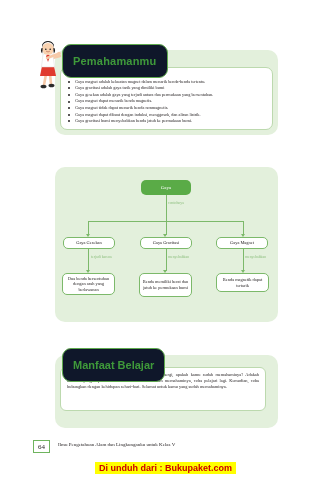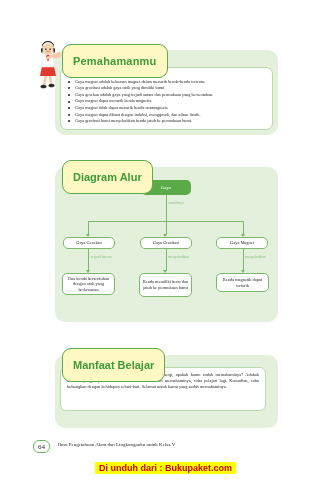--- a/index.html
+++ b/index.html
@@ -8,21 +8,21 @@
     background:#ffffff;
     font-family:"Liberation Serif", serif;
     position:relative;
     overflow:hidden;
   }
   .page{position:absolute;inset:0;background:#fff;}
 
   
   .tab-head{
     position:absolute;
-    background:#fef9c3;
+    background:#0f172a;
     border:1.6px solid #5faa4e;
     border-radius:9px;
     color:#3f9a3a;
     font-family:"Liberation Sans", sans-serif;
     font-weight:bold;
     display:flex;align-items:center;
     padding:16px 10px;
     box-sizing:border-box;
     z-index:6;
     white-space:nowrap;
@@ -113,21 +113,21 @@
   #head-manfaat{left:62px;top:348px;height:27px;font-size:11px;}
   .para{
     font-size:4.4px;line-height:6.2px;color:#231f20;
     text-align:justify;text-indent:9px;margin:0;
   }
 
   
   #footer{position:absolute;left:33px;top:440px;width:280px;height:13px;}
   #page-num{
     position:absolute;left:0;top:0;width:17px;height:13px;
-    border:1px solid #6fb45e;border-radius:6px;
+    border:1px solid #6fb45e;border-radius:0;
     display:flex;align-items:center;justify-content:center;
     font-size:7px;color:#231f20;box-sizing:border-box;
   }
   #footer-text{
     position:absolute;left:25px;top:2px;
     font-size:5px;color:#231f20;white-space:nowrap;
   }
   #banner{
     position:absolute;left:95px;top:462px;
     background:#ffff00;color:#cc0000;
@@ -218,21 +218,20 @@
 
       <div class="ln" style="left:188px;top:82px;width:1px;height:22px;"></div>
       <div class="arrow" style="left:185.8px;top:103px;"></div>
       <div class="edge-label" style="left:190px;top:88px;">menyebabkan</div>
 
       <div class="node" style="left:7px;top:106px;width:53px;height:22px;">Dua benda bersentuhan dengan arah yang berlawanan</div>
       <div class="node" style="left:84px;top:106px;width:53px;height:24px;">Benda memiliki berat dan jatuh ke permukaan bumi</div>
       <div class="node" style="left:161px;top:106px;width:53px;height:19px;">Benda magnetik dapat tertarik</div>
     </div>
   </div>
-  <div class="tab-head" id="head-diagram">Diagram Alur</div>
 
   <div id="sec-manfaat">
     <div class="inner">
       <p class="para">Setelah mempelajari Bab Gaya, Gerak, dan Energi, apakah kamu sudah memahaminya? Adakah manfaat yang dapat kamu ambil! Jika kamu belum memahaminya, coba pelajari lagi. Kemudian, coba hubungkan dengan kehidupan sehari-hari. Selamat untuk kamu yang sudah memahaminya.</p>
     </div>
   </div>
   <div class="tab-head" id="head-manfaat">Manfaat Belajar</div>
 
   <div id="footer">
     <div id="page-num">64</div>

